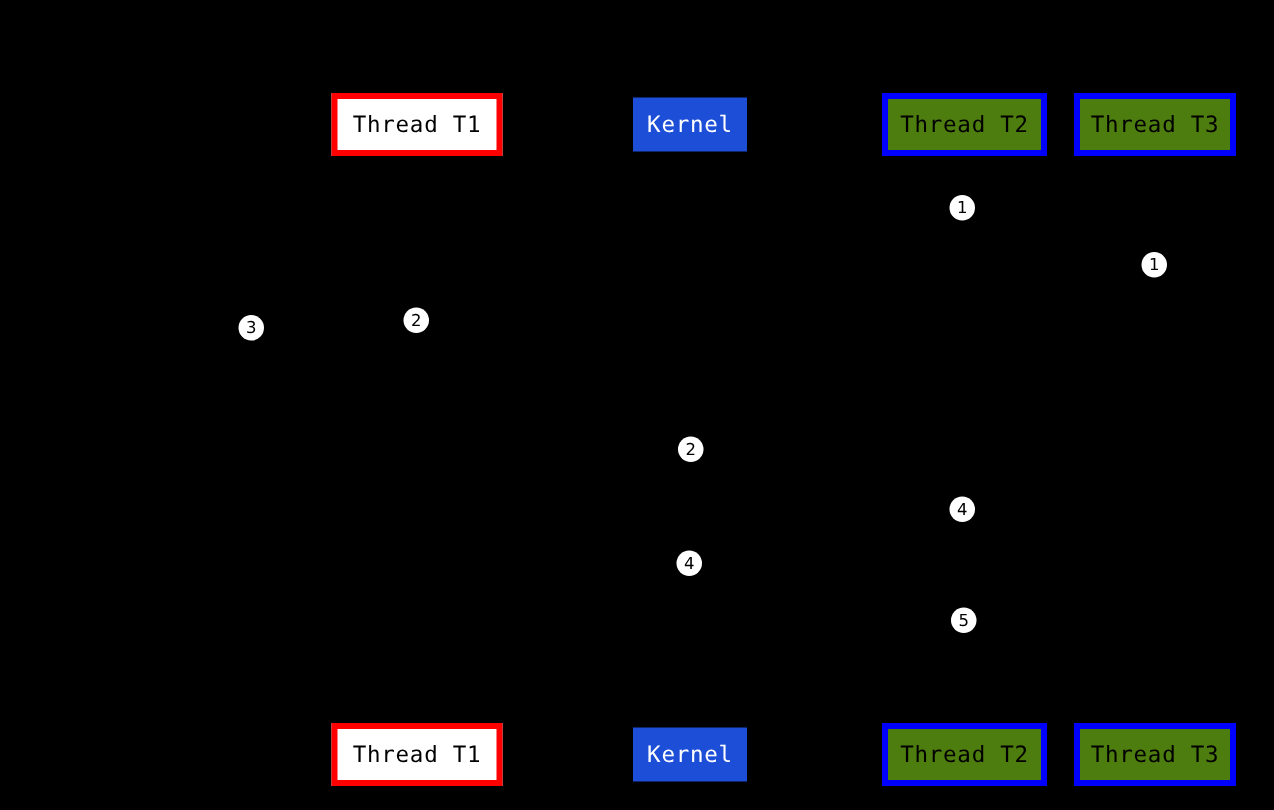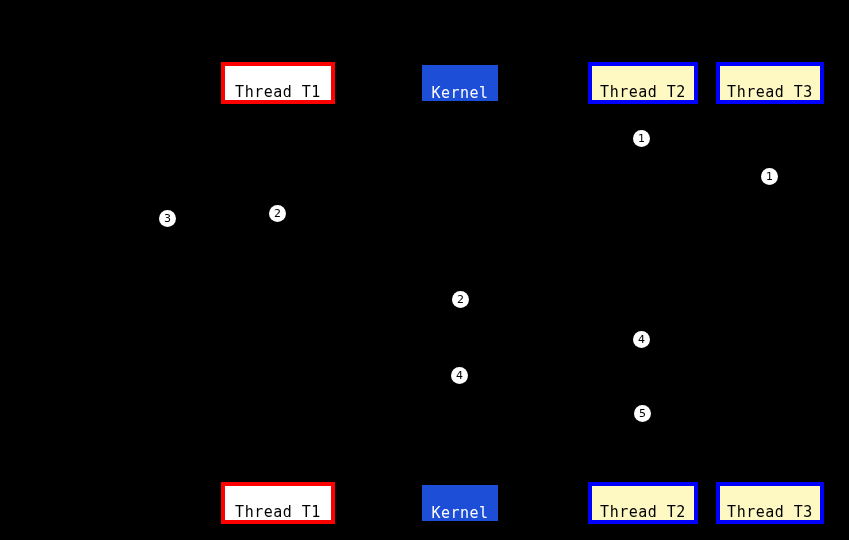--- a/index.html
+++ b/index.html
@@ -17,35 +17,35 @@
     position: relative;
     width: 849px;
     height: 540px;
     background: #000000;
   }
   
   .participant {
     position: absolute;
     box-sizing: border-box;
     display: flex;
-    align-items: flex-end;
+    align-items: center;
     justify-content: center;
     font-family: "DejaVu Sans Mono", "Liberation Mono", monospace;
     font-size: 15px;
     letter-spacing: 0.5px;
     line-height: 1;
     white-space: nowrap;
   }
   .participant.thread-red {
     background: #ffffff;
     border: 4px solid #ff0000;
     color: #000000;
   }
   .participant.thread-blue {
-    background: #fef9c3;
+    background: #4d7c0f;
     border: 4px solid #0000ff;
     color: #000000;
   }
   .participant.kernel {
     background: #1d4ed8;
     border: 0 solid #0000ff;
     color: #ffffff;
   }
   
   .lifeline {

